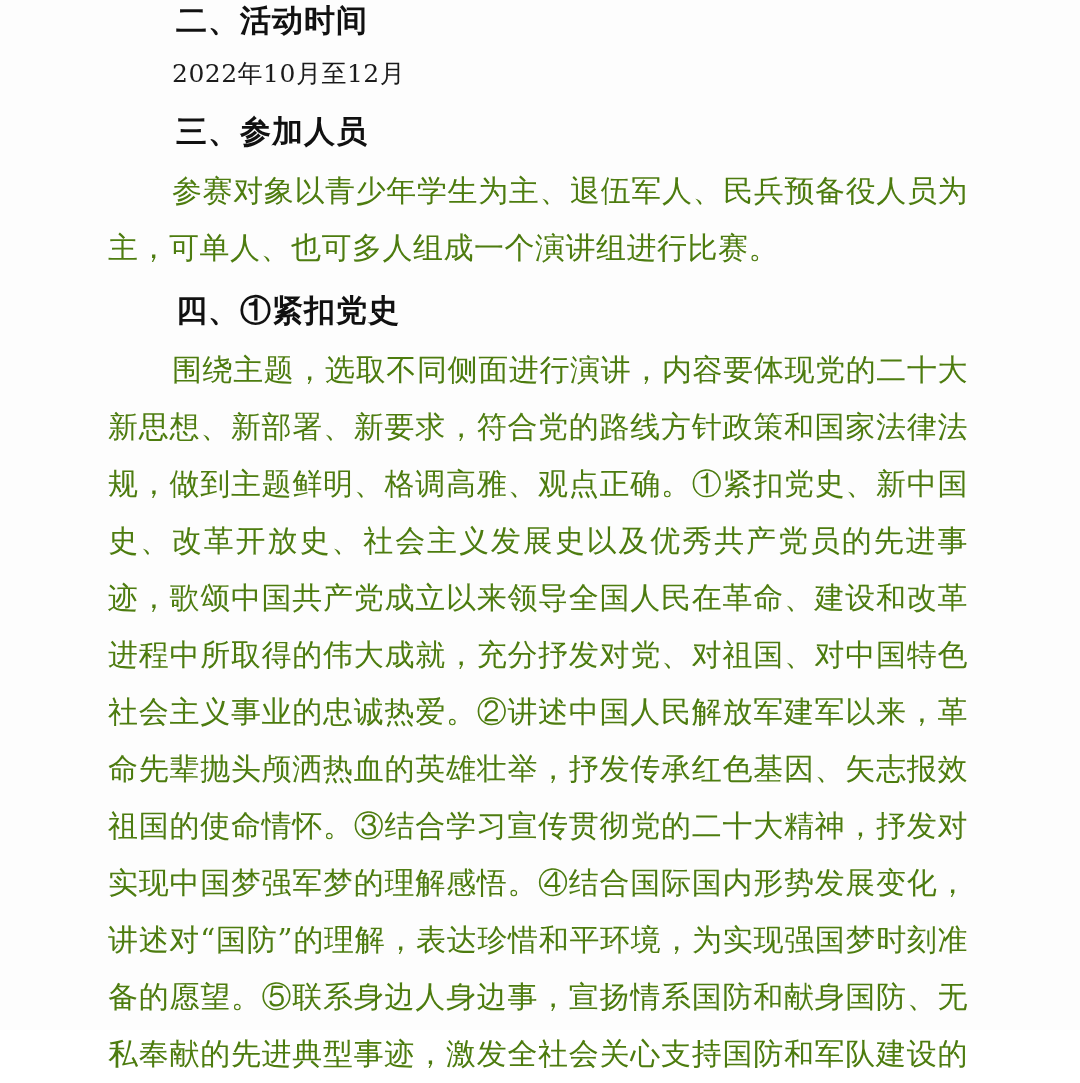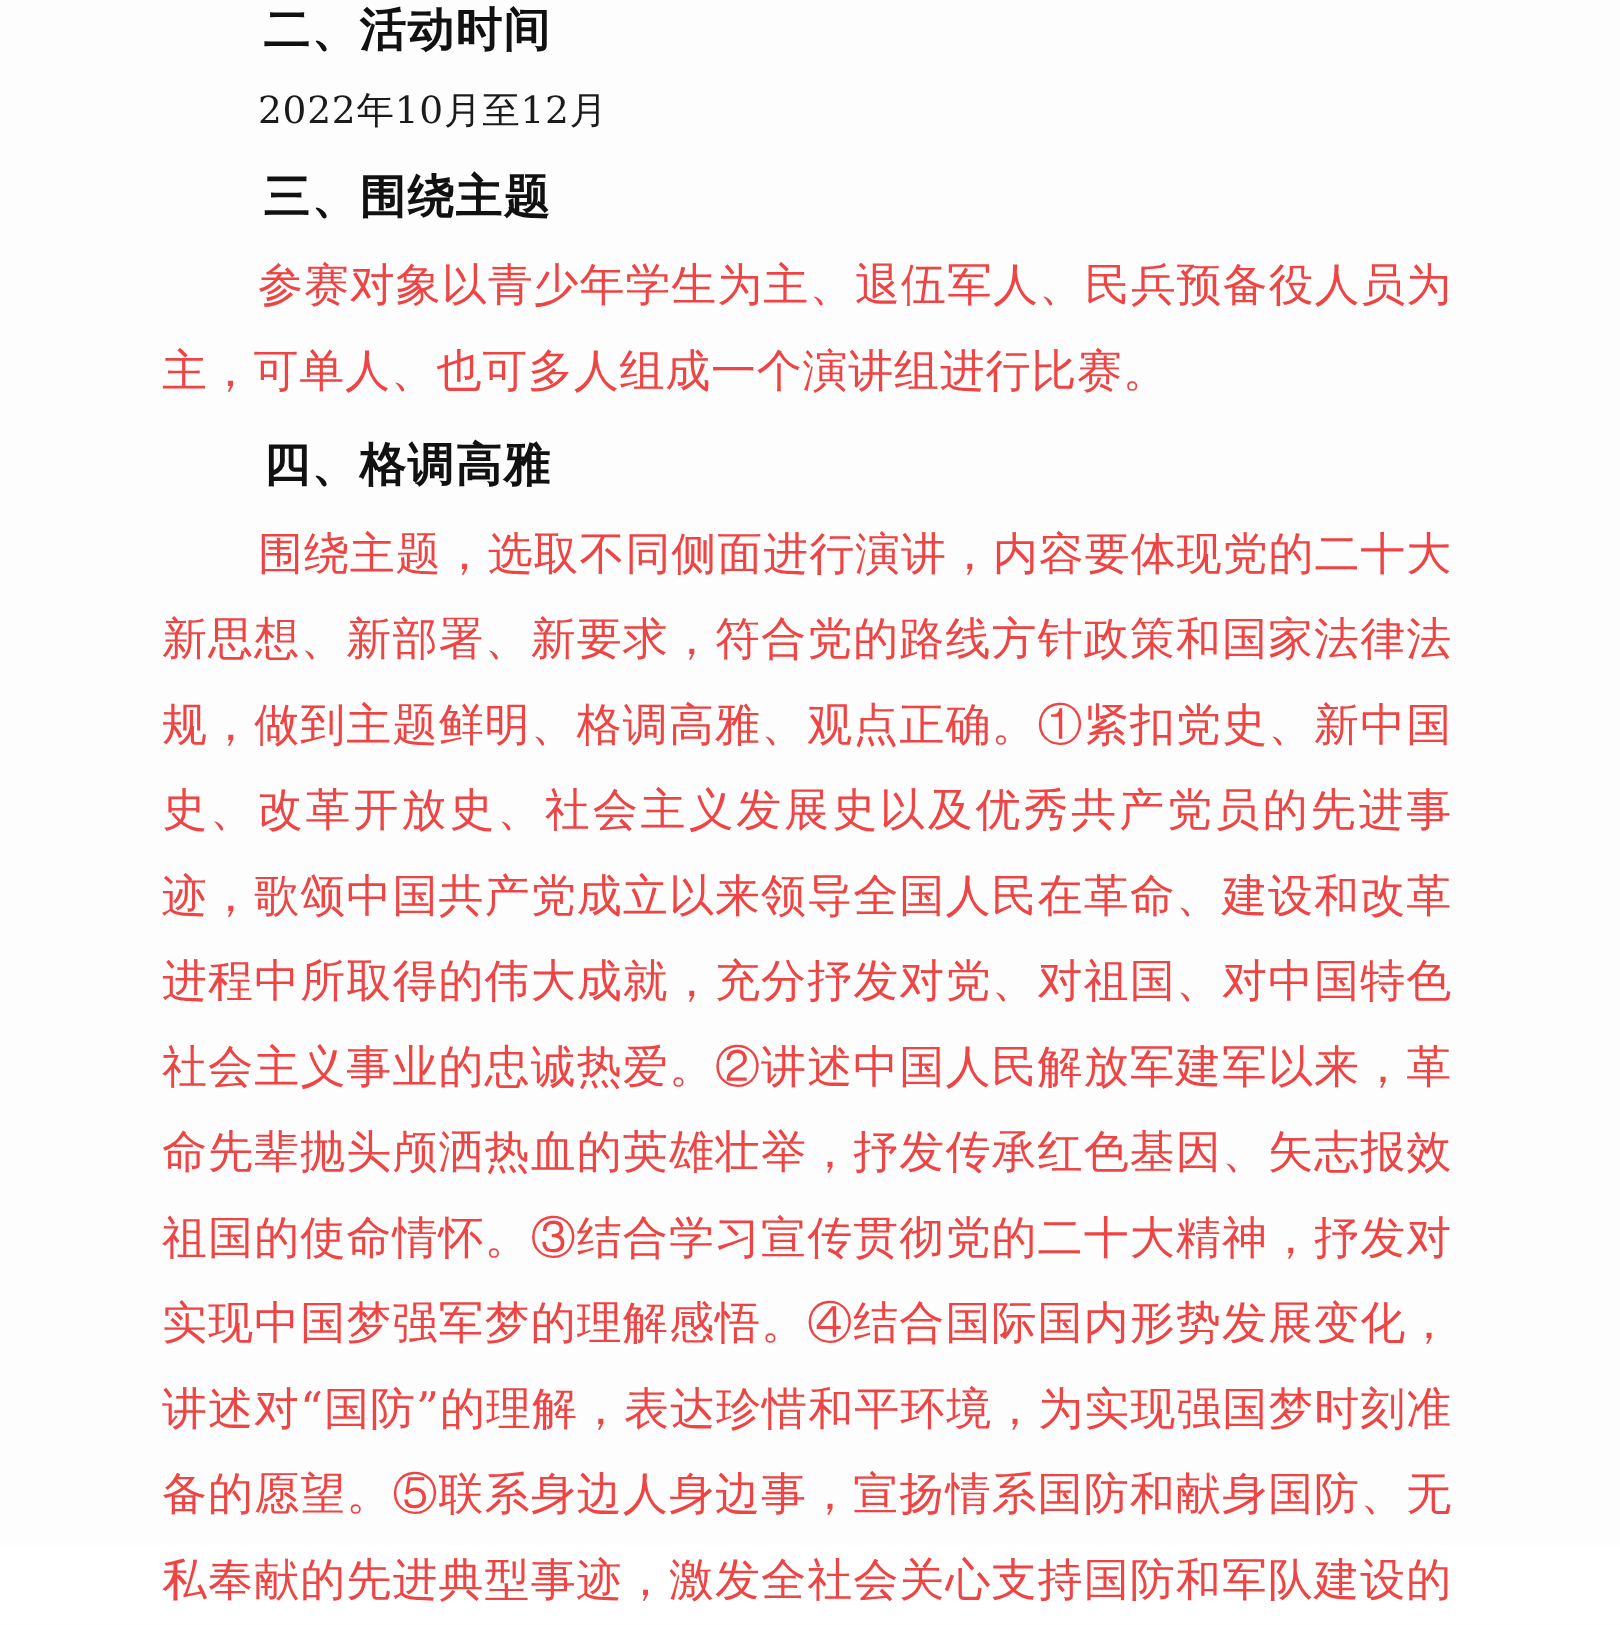--- a/index.html
+++ b/index.html
@@ -36,21 +36,21 @@
     letter-spacing: 1px;
     color: #111111;
     margin: 0;
     padding: 0;
     text-indent: 68px;
   }
   .para {
     font-size: 30px;
     line-height: 57px;
     letter-spacing: 0.5px;
-    color: #ef4444;
+    color: #4d7c0f;
     margin: 0;
     padding: 0;
     text-align: justify;
     text-justify: inter-ideograph;
     text-indent: 64px;
   }
   .gap-s { height: 9px; }
   .gap-m { height: 14px; }
   .date-line {
     font-size: 25px;
@@ -69,27 +69,27 @@
 
     <div class="block">
       <p class="heading">二、活动时间</p>
       <div class="gap-s"></div>
       <p class="date-line">2022年10月至12月</p>
     </div>
 
     <div class="gap-m"></div>
 
     <div class="block">
-      <p class="heading">三、围绕主题</p>
+      <p class="heading">三、参加人员</p>
       <div class="gap-s"></div>
       <p class="para">参赛对象以青少年学生为主、退伍军人、民兵预备役人员为主，可单人、也可多人组成一个演讲组进行比赛。</p>
     </div>
 
     <div class="gap-m"></div>
 
     <div class="block">
-      <p class="heading">四、格调高雅</p>
+      <p class="heading">四、①紧扣党史</p>
       <div class="gap-s"></div>
       <p class="para">围绕主题，选取不同侧面进行演讲，内容要体现党的二十大新思想、新部署、新要求，符合党的路线方针政策和国家法律法规，做到主题鲜明、格调高雅、观点正确。①紧扣党史、新中国史、改革开放史、社会主义发展史以及优秀共产党员的先进事迹，歌颂中国共产党成立以来领导全国人民在革命、建设和改革进程中所取得的伟大成就，充分抒发对党、对祖国、对中国特色社会主义事业的忠诚热爱。②讲述中国人民解放军建军以来，革命先辈抛头颅洒热血的英雄壮举，抒发传承红色基因、矢志报效祖国的使命情怀。③结合学习宣传贯彻党的二十大精神，抒发对实现中国梦强军梦的理解感悟。④结合国际国内形势发展变化，讲述对“国防”的理解，表达珍惜和平环境，为实现强国梦时刻准备的愿望。⑤联系身边人身边事，宣扬情系国防和献身国防、无私奉献的先进典型事迹，激发全社会关心支持国防和军队建设的热情。⑥“开启时代新征程，爱国强军谱新篇”的其他创新题材。</p>
     </div>
 
   </div>
 </div>
 
 </body></html>

